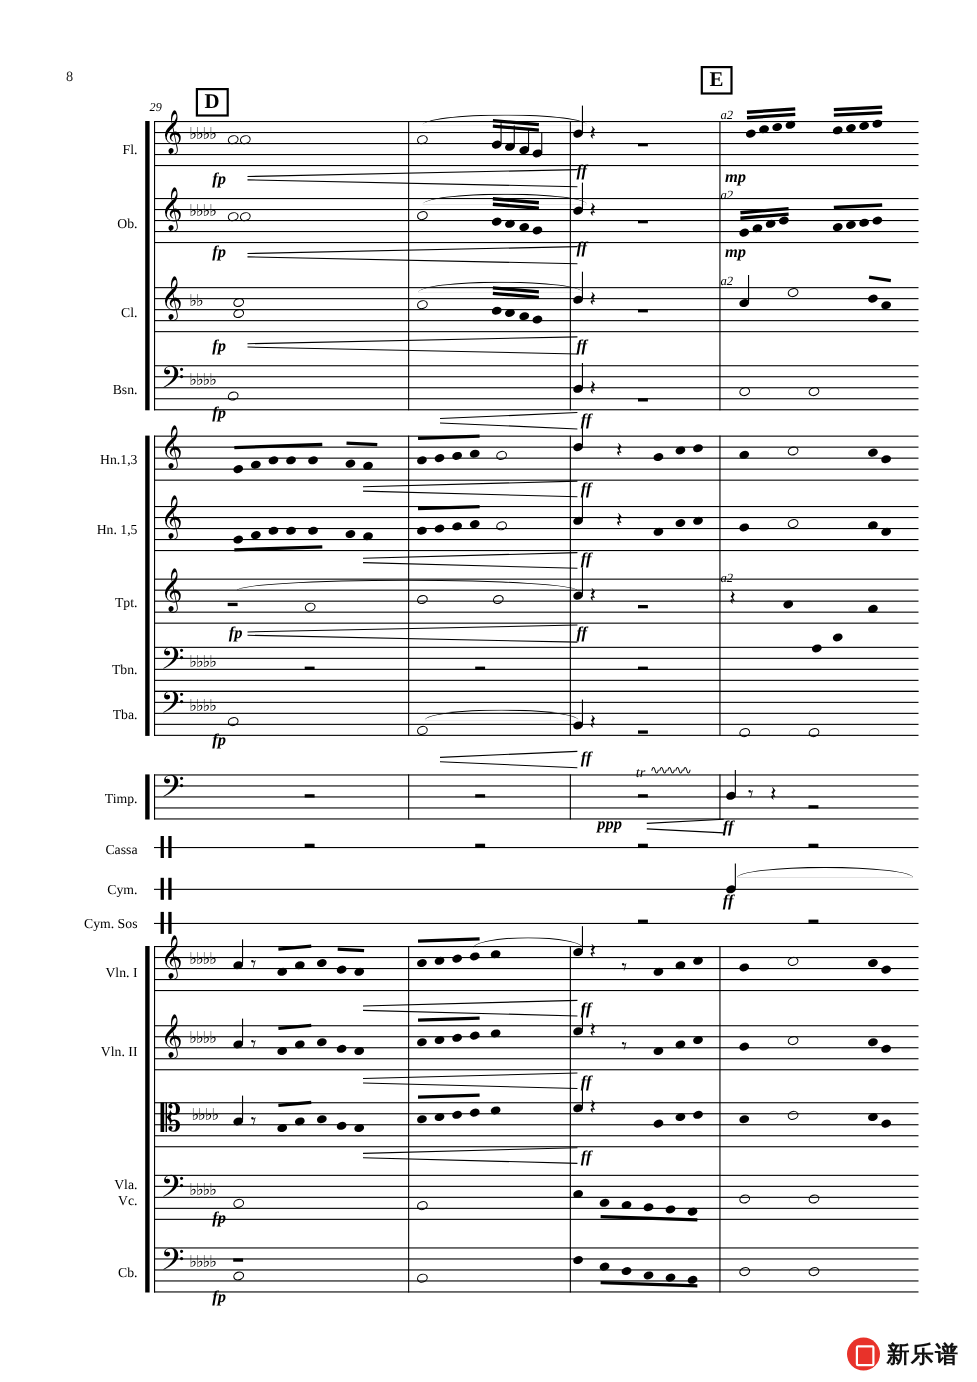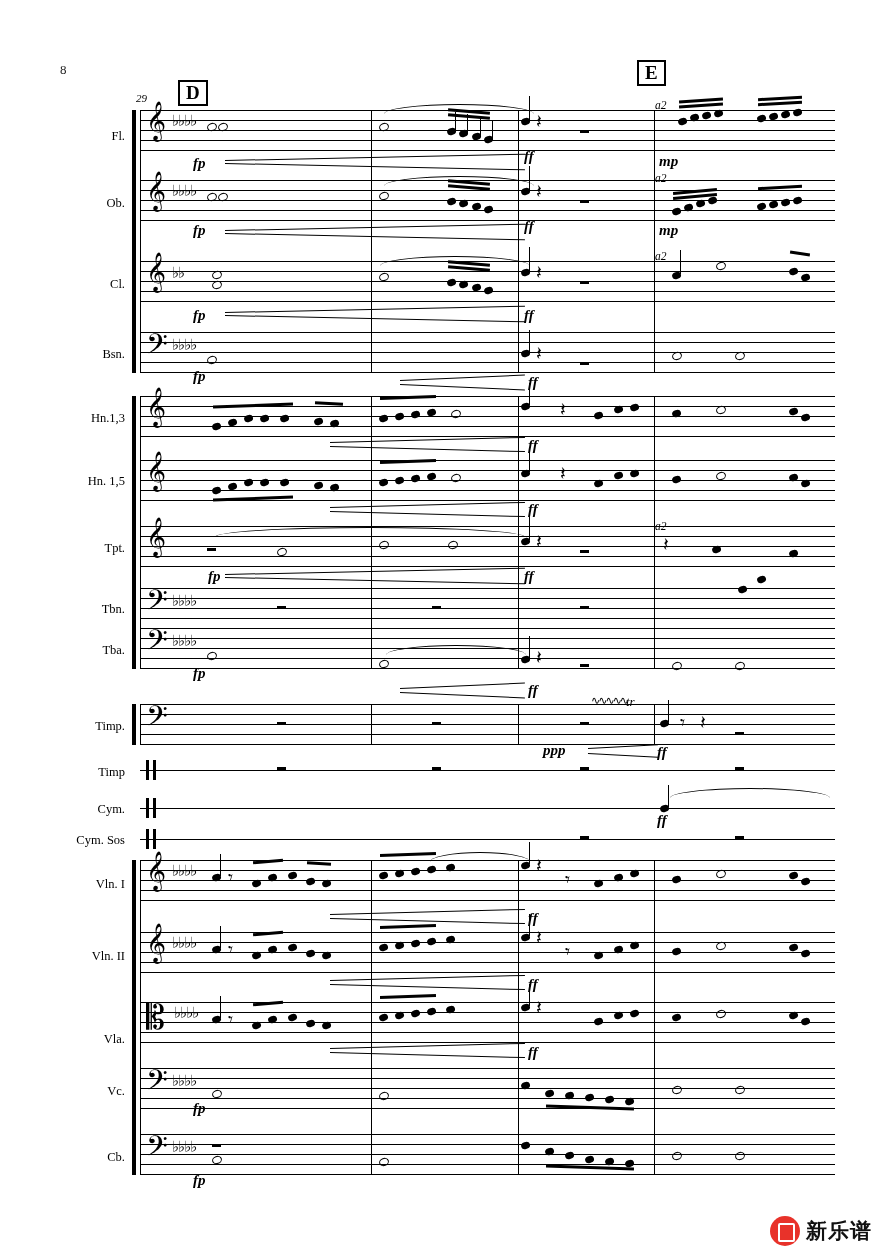--- a/index.html
+++ b/index.html
@@ -208,26 +208,26 @@
   <div class="inst-label" style="left:30px;top:129px;width:95px;">Fl.</div>
   <div class="inst-label" style="left:30px;top:196px;width:95px;">Ob.</div>
   <div class="inst-label" style="left:30px;top:277px;width:95px;">Cl.</div>
   <div class="inst-label" style="left:30px;top:347px;width:95px;">Bsn.</div>
   <div class="inst-label" style="left:30px;top:411px;width:95px;">Hn.1,3</div>
   <div class="inst-label" style="left:30px;top:474px;width:95px;">Hn. 1,5</div>
   <div class="inst-label" style="left:30px;top:541px;width:95px;">Tpt.</div>
   <div class="inst-label" style="left:30px;top:602px;width:95px;">Tbn.</div>
   <div class="inst-label" style="left:30px;top:643px;width:95px;">Tba.</div>
   <div class="inst-label" style="left:30px;top:719px;width:95px;">Timp.</div>
-  <div class="inst-label" style="left:20px;top:765px;width:105px;">Timp</div>
+  <div class="inst-label" style="left:20px;top:765px;width:105px;">Cassa</div>
   <div class="inst-label" style="left:20px;top:802px;width:105px;">Cym.</div>
   <div class="inst-label" style="left:10px;top:833px;width:115px;">Cym. Sos</div>
   <div class="inst-label" style="left:30px;top:877px;width:95px;">Vln. I</div>
   <div class="inst-label" style="left:30px;top:949px;width:95px;">Vln. II</div>
-  <div class="inst-label" style="left:30px;top:1032px;width:95px;">Vla.</div>
+  <div class="inst-label" style="left:30px;top:1070px;width:95px;">Vla.</div>
   <div class="inst-label" style="left:30px;top:1084px;width:95px;">Vc.</div>
   <div class="inst-label" style="left:30px;top:1150px;width:95px;">Cb.</div>
 
   <div class="clef" style="left:146px;top:103px;">𝄞</div>
   <div class="keysig" style="left:172px;top:114px;">♭♭♭♭</div>
 
   <div class="clef" style="left:146px;top:173px;">𝄞</div>
   <div class="keysig" style="left:172px;top:184px;">♭♭♭♭</div>
 
   <div class="clef" style="left:146px;top:254px;">𝄞</div>
@@ -442,21 +442,21 @@
   <div class="notehead" style="left:521px;top:656px;"></div>
   <div class="stem" style="left:529px;top:636px;height:22px;"></div>
   <div class="rest-quarter" style="left:536px;top:648px;">𝄽</div>
   <div class="rest-half" style="left:580px;top:664px;"></div>
   <div class="notehead open" style="left:672px;top:662px;"></div>
   <div class="notehead open" style="left:735px;top:662px;"></div>
 
   <div class="rest-half" style="left:277px;top:722px;"></div>
   <div class="rest-half" style="left:432px;top:722px;"></div>
   <div class="rest-half" style="left:580px;top:722px;"></div>
-  <div class="trill" style="left:578px;top:694px;margin-left:48px;">tr</div>
+  <div class="trill" style="left:578px;top:694px;">tr</div>
   <div class="squiggle" style="left:591px;top:694px;">∿∿∿∿∿</div>
   <div class="notehead" style="left:660px;top:720px;"></div>
   <div class="stem" style="left:668px;top:700px;height:22px;"></div>
   <div class="rest-quarter" style="left:680px;top:713px;">𝄾</div>
   <div class="rest-quarter" style="left:700px;top:713px;">𝄽</div>
   <div class="rest-half" style="left:735px;top:732px;"></div>
 
   <div class="rest-half" style="left:277px;top:767px;"></div>
   <div class="rest-half" style="left:432px;top:767px;"></div>
   <div class="rest-half" style="left:580px;top:767px;"></div>

